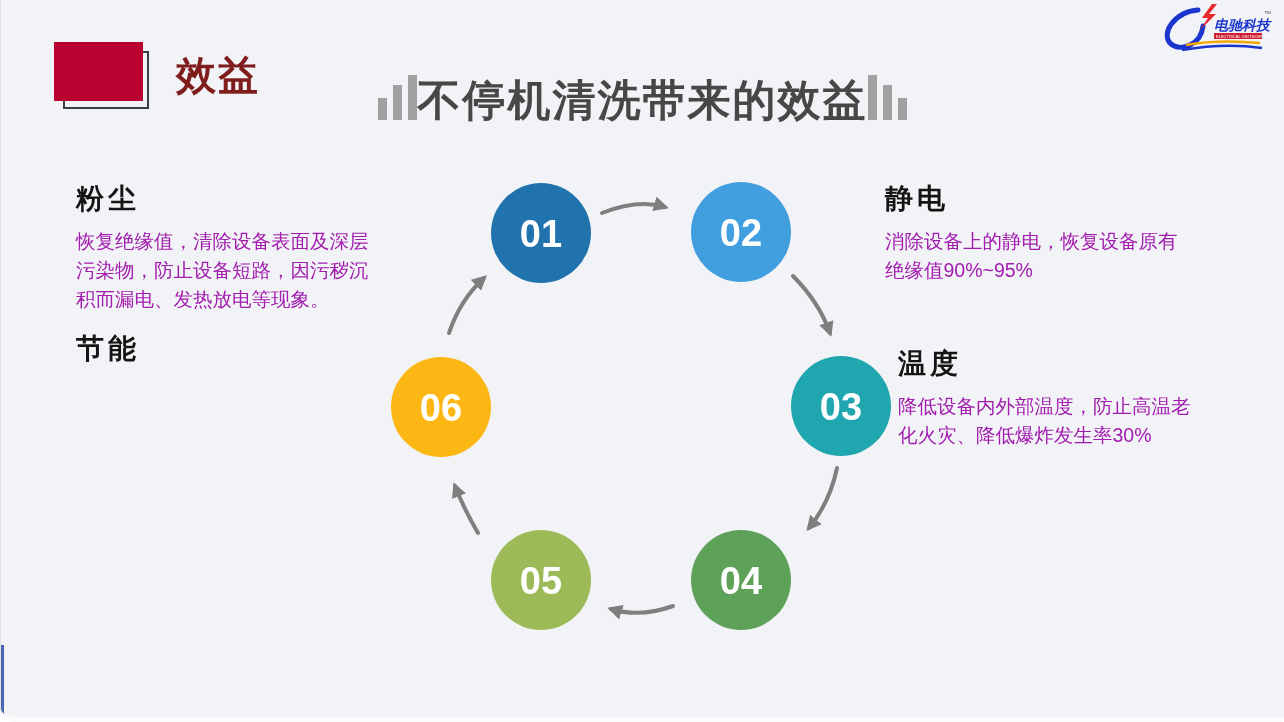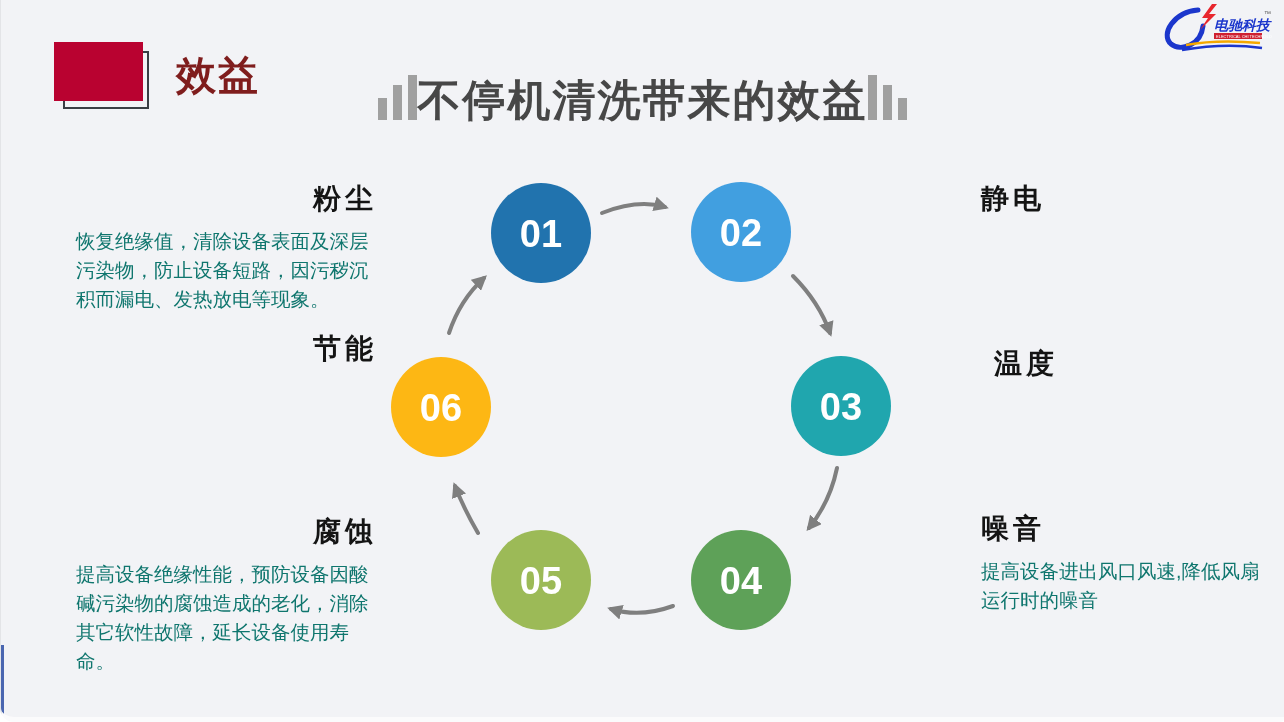--- a/index.html
+++ b/index.html
@@ -21,24 +21,24 @@
   .badge-label { position:absolute; left:175px; top:48px; font-size:40px; font-weight:bold; letter-spacing:2px; }
 
   
   .title-row { position:absolute; left:0; right:0; top:72px; display:flex; justify-content:center; align-items:flex-end; gap:0;text-align:center; }
   .main-title { font-size:43px; font-weight:bold; color:#474747; letter-spacing:2px; line-height:1.1; }
   .bars-icon { display:block; margin-bottom:4px; }
 
   
   .benefit { position:absolute; }
   .benefit h3 { font-size:28px; font-weight:bold; color:#141414; letter-spacing:4px; margin-bottom:9px; }
-  .benefit p { font-size:19.5px; color:#0f766e; line-height:29px; }
+  .benefit p { font-size:19.5px; color:#a21caf; line-height:29px; }
   .col-left { left:75px; width:303px; }
-  .col-left h3 { text-align:right; padding-right:2px; }
-  .col-right { left:980px; width:295px; }
+  .col-left h3 { text-align:left; padding-right:2px; }
+  .col-right { left:884px; width:295px; }
   .col-right h3 { text-align:left; }
   .b-dust { top:180px; }
   .b-energy { top:330px; }
   .b-corrosion { top:513px; }
   .b-static { top:180px; }
   .b-temp { top:345px;margin-left:13px; }
   .b-noise { top:510px; }
 
   
   .cycle-svg { position:absolute; left:380px; top:150px; }
@@ -76,34 +76,28 @@
     </svg>
   </div>
 
   <div class="benefit col-left b-dust">
     <h3>粉尘</h3>
     <p>恢复绝缘值，清除设备表面及深层污染物，防止设备短路，因污秽沉积而漏电、发热放电等现象。</p>
   </div>
   <div class="benefit col-left b-energy">
     <h3>节能</h3>
   </div>
-  <div class="benefit col-left b-corrosion">
-    <h3>腐蚀</h3>
-    <p>提高设备绝缘性能，预防设备因酸碱污染物的腐蚀造成的老化，消除其它软性故障，延长设备使用寿命。</p>
-  </div>
 
   <div class="benefit col-right b-static">
     <h3>静电</h3>
+    <p>消除设备上的静电，恢复设备原有绝缘值90%~95%</p>
   </div>
   <div class="benefit col-right b-temp">
     <h3>温度</h3>
-  </div>
-  <div class="benefit col-right b-noise">
-    <h3>噪音</h3>
-    <p>提高设备进出风口风速,降低风扇运行时的噪音</p>
+    <p>降低设备内外部温度，防止高温老化火灾、降低爆炸发生率30%</p>
   </div>
 
   <svg class="cycle-svg" width="520" height="510" viewBox="380 150 520 510">
     <defs>
       <marker id="ah" markerUnits="userSpaceOnUse" markerWidth="15" markerHeight="15" refX="11" refY="7.5" orient="auto">
         <path d="M0,0 L15,7.5 L0,15 Z" fill="#7f7f7f"></path>
       </marker>
     </defs>
 
     <path class="cycle-arrow" d="M 601 213 Q 637 199 664 207" marker-end="url(#ah)"></path>

